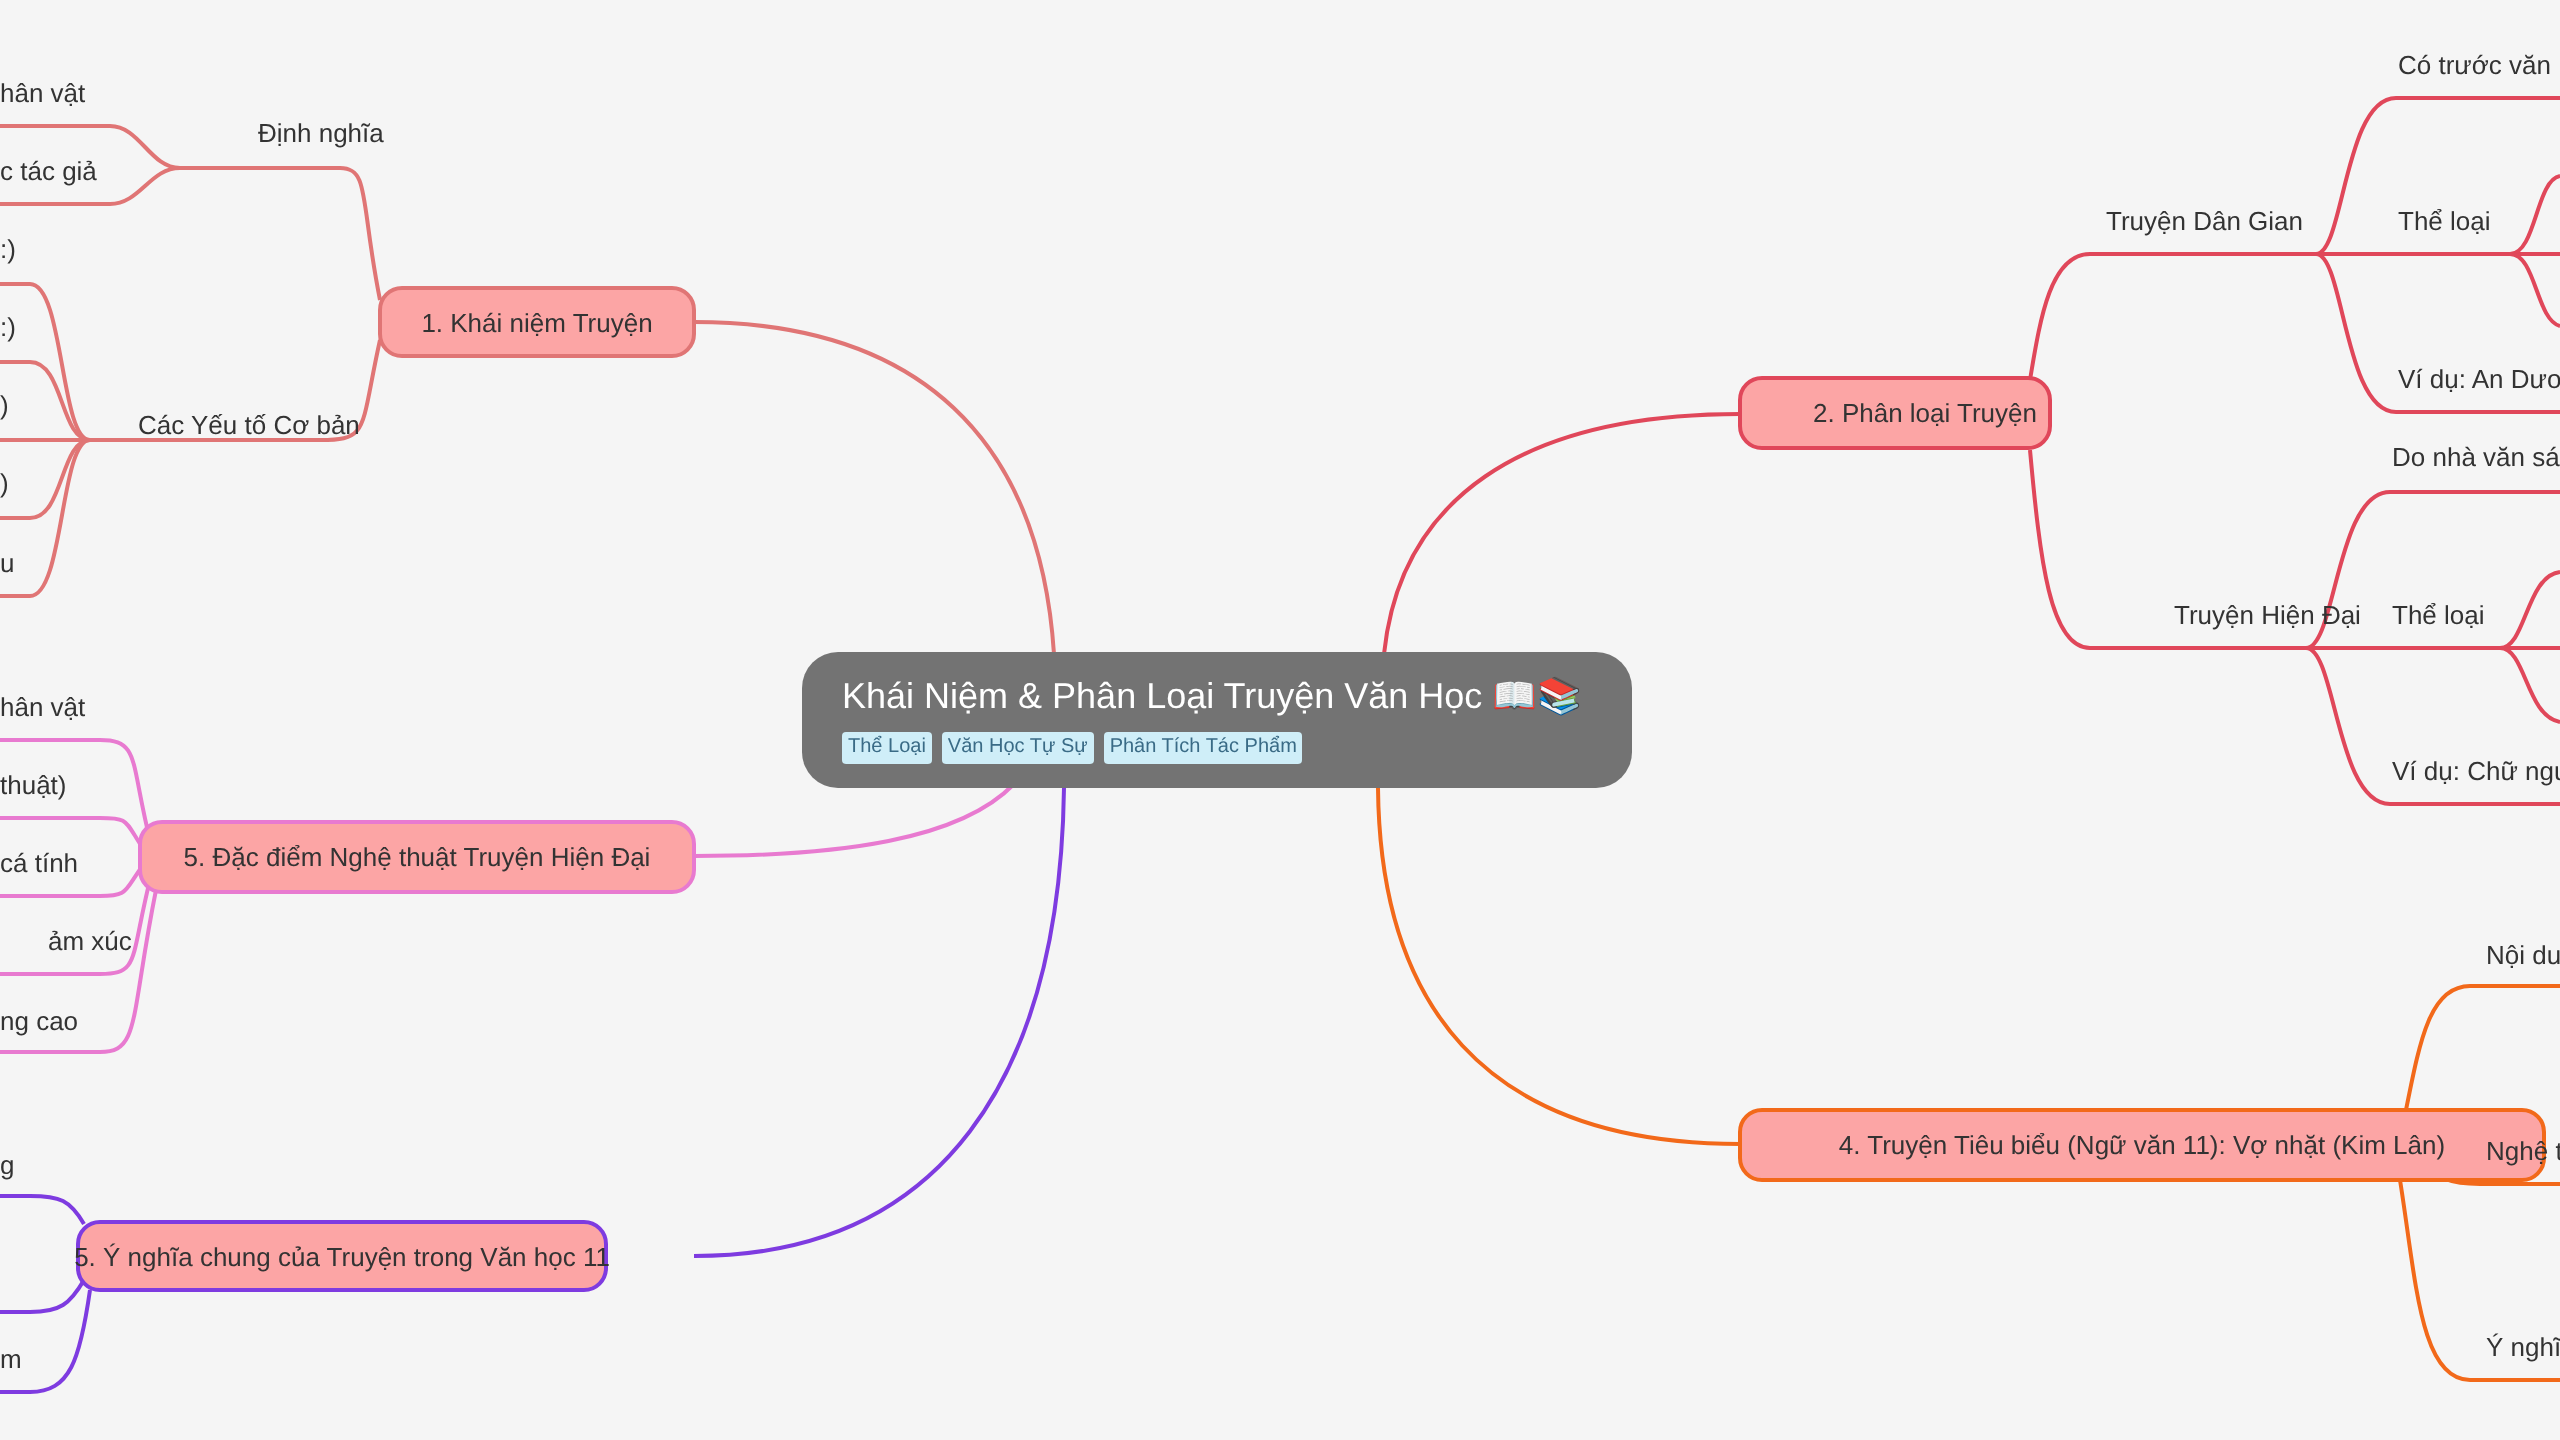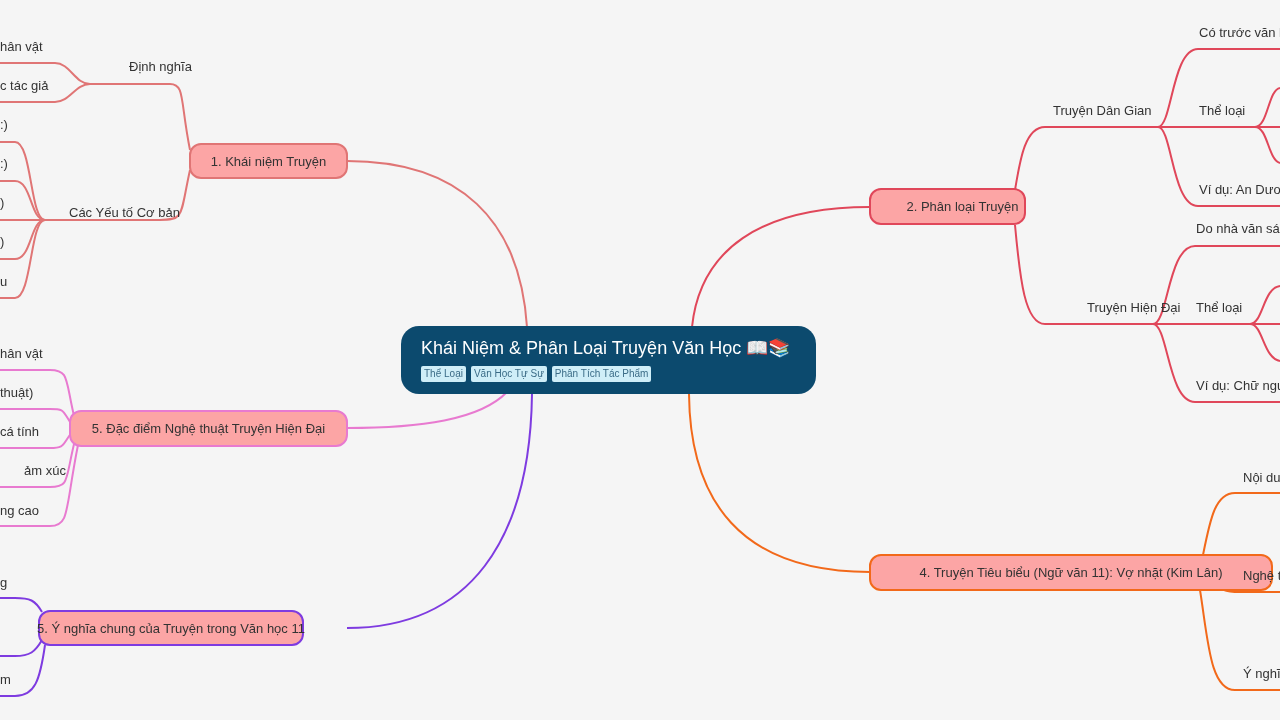--- a/index.html
+++ b/index.html
@@ -14,21 +14,21 @@
     position: absolute; box-sizing: border-box;
     background: #fca5a5; border: 2px solid; border-radius: 12px;
     font-size: 13px; color: #333; display: flex; align-items: center; justify-content: center;
     white-space: nowrap;
   }
   .label {
     position: absolute; font-size: 13px; color: #333; white-space: nowrap;
   }
   .root {
     position: absolute; left: 401px; top: 326px; width: 415px; height: 68px;
-    background: #0c4a6e; border-radius: 18px; box-sizing: border-box; padding: 10px 20px;
+    background: #737373; border-radius: 18px; box-sizing: border-box; padding: 10px 20px;
   }
   .root-title { color: #ffffff; font-size: 18px; line-height: 24px; white-space: nowrap; }
   .tags { display: flex; gap: 5px; margin-top: 6px; }
   .tag {
     background: #cfeef8; color: #3a6b86; font-size: 10px; padding: 2px 3px; border-radius: 2px;
     line-height: 12px; white-space: nowrap;
   }
 </style>
 </head>
 <body>

